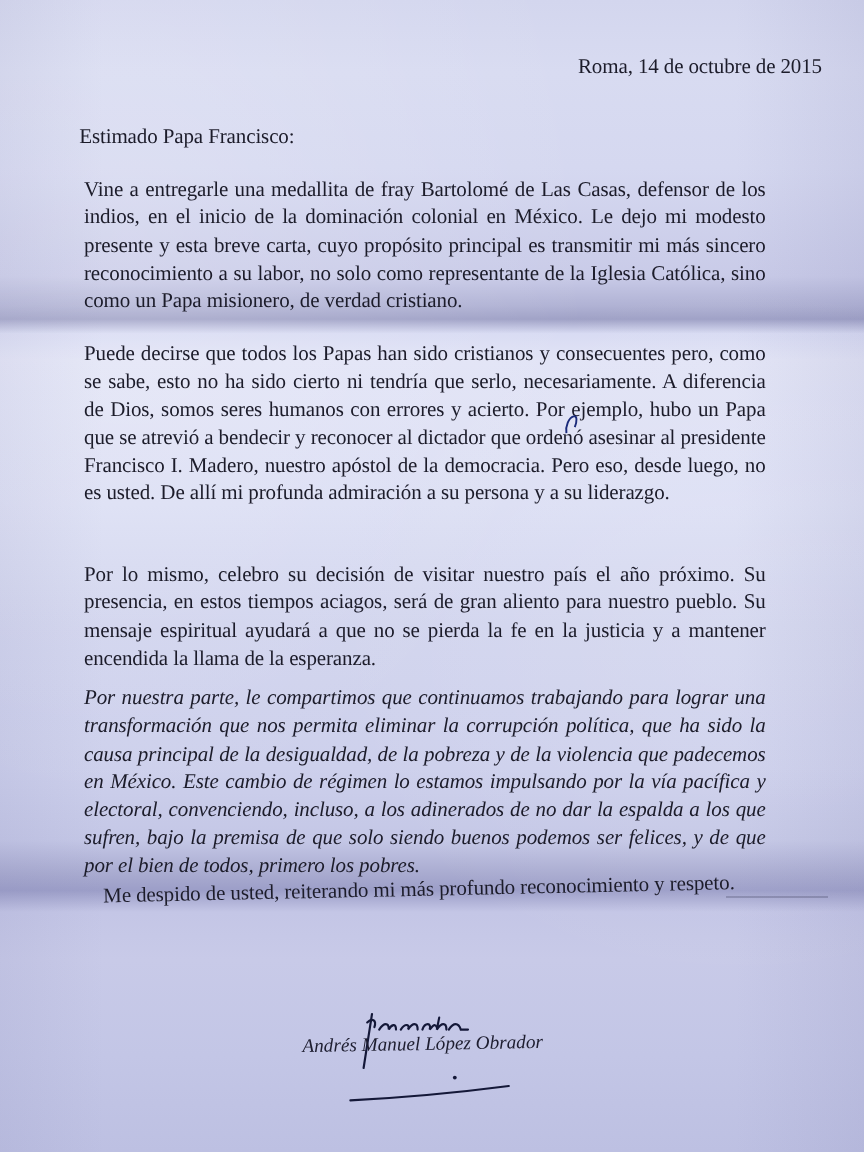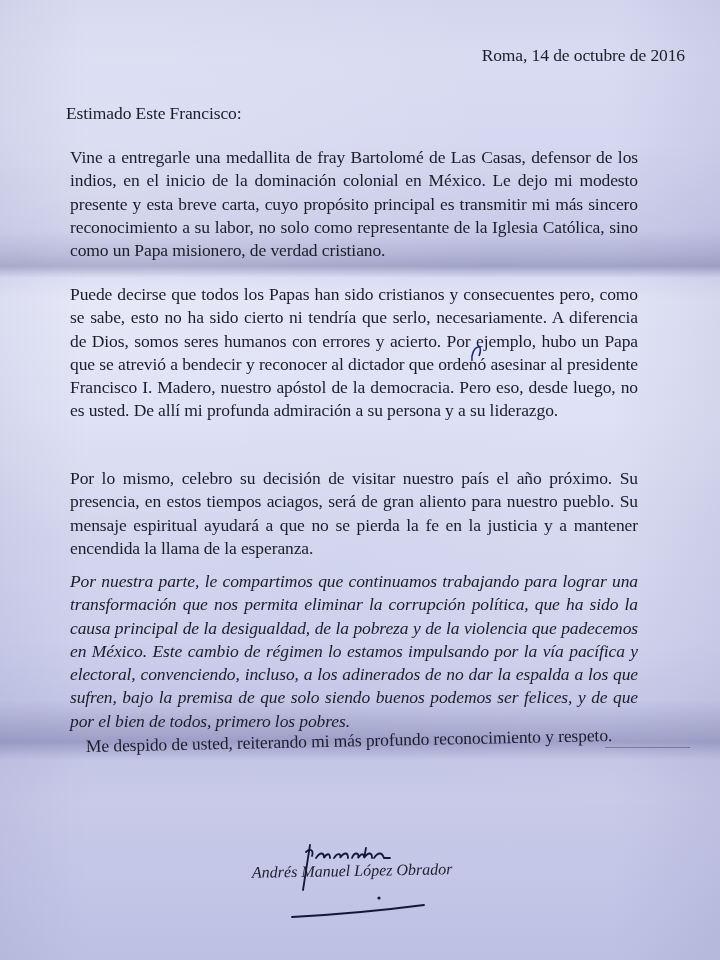--- a/index.html
+++ b/index.html
@@ -113,23 +113,23 @@
       width: 720px;
       height: 960px;
       pointer-events: none;
     }
   </style>
 </head>
 <body>
 
 <div class="paper"></div>
 
-<div class="text date">Roma, 14 de octubre de 2016</div>
+<div class="text date">Roma, 14 de octubre de 2015</div>
 
-<div class="text salutation">Estimado Este Francisco:</div>
+<div class="text salutation">Estimado Papa Francisco:</div>
 
 <div class="text para p1">Vine a entregarle una medallita de fray Bartolomé de Las Casas, defensor de los indios, en el inicio de la dominación colonial en México. Le dejo mi modesto presente y esta breve carta, cuyo propósito principal es transmitir mi más sincero reconocimiento a su labor, no solo como representante de la Iglesia Católica, sino como un Papa misionero, de verdad cristiano.</div>
 <div class="text para p2">Puede decirse que todos los Papas han sido cristianos y consecuentes pero, como se sabe, esto no ha sido cierto ni tendría que serlo, necesariamente. A diferencia de Dios, somos seres humanos con errores y acierto. Por ejemplo, hubo un Papa que se atrevió a bendecir y reconocer al dictador que ordenó asesinar al presidente Francisco I. Madero, nuestro apóstol de la democracia. Pero eso, desde luego, no es usted. De allí mi profunda admiración a su persona y a su liderazgo.</div>
 <div class="text para p3">Por lo mismo, celebro su decisión de visitar nuestro país el año próximo. Su presencia, en estos tiempos aciagos, será de gran aliento para nuestro pueblo. Su mensaje espiritual ayudará a que no se pierda la fe en la justicia y a mantener encendida la llama de la esperanza.</div>
 <div class="text para p4">Por nuestra parte, le compartimos que continuamos trabajando para lograr una transformación que nos permita eliminar la corrupción política, que ha sido la causa principal de la desigualdad, de la pobreza y de la violencia que padecemos en México. Este cambio de régimen lo estamos impulsando por la vía pacífica y electoral, convenciendo, incluso, a los adinerados de no dar la espalda a los que sufren, bajo la premisa de que solo siendo buenos podemos ser felices, y de que por el bien de todos, primero los pobres.</div>
 
 <div class="text closing">Me despido de usted, reiterando mi más profundo reconocimiento y respeto.</div>
 <div class="closing-line"></div>
 
 <svg class="handwritten-mark" viewBox="0 0 720 960">

